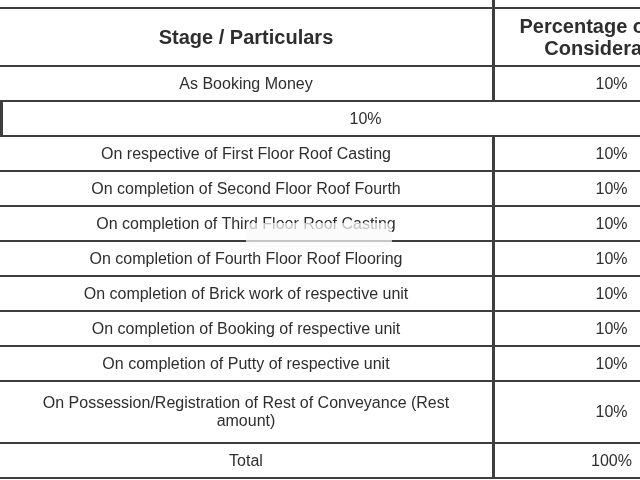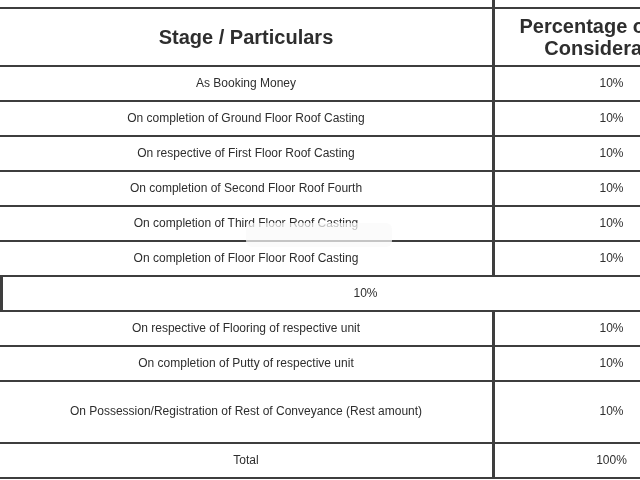--- a/index.html
+++ b/index.html
@@ -41,21 +41,21 @@
   }
   .row.header-row   { height: 58px; }
   .row.tall         { height: 62px; }
   .row.total-row    { height: 35px; }
   .cell {
     box-sizing: border-box;
     display: flex;
     align-items: center;
     justify-content: center;
     text-align: center;
-    font-size: 12px;
+    font-size: 16px;
     line-height: 1.12;
     overflow: hidden;
   }
   .stage-cell {
     width: 492px;
     padding: 0 8px;
   }
   .pct-cell {
     flex: 1;
     border-left: 3px solid #3e3e3e;
@@ -107,23 +107,20 @@
   <div class="row">
     <div class="cell stage-cell">
       <span class="wrap-narrow">As Booking Money</span>
     </div>
     <div class="cell pct-cell">
       <span>10%</span>
     </div>
   </div>
 
   <div class="row">
-    <div class="cell stage-cell">
-      <span class="wrap-narrow">On completion of Ground Floor Roof Casting</span>
-    </div>
     <div class="cell pct-cell">
       <span>10%</span>
     </div>
   </div>
 
   <div class="row">
     <div class="cell stage-cell">
       <span class="wrap-narrow">On respective of First Floor Roof Casting</span>
     </div>
     <div class="cell pct-cell">
@@ -144,36 +141,39 @@
     <div class="cell stage-cell">
       <span class="wrap-narrow">On completion of Third Floor Roof Casting</span>
     </div>
     <div class="cell pct-cell">
       <span>10%</span>
     </div>
   </div>
 
   <div class="row">
     <div class="cell stage-cell">
-      <span class="wrap-narrow">On completion of Floor Floor Roof Casting</span>
-    </div>
-    <div class="cell pct-cell">
-      <span>10%</span>
-    </div>
-  </div>
-
-  <div class="row">
-    <div class="cell pct-cell">
-      <span>10%</span>
-    </div>
-  </div>
-
-  <div class="row">
-    <div class="cell stage-cell">
-      <span class="wrap-narrow">On respective of Flooring of respective unit</span>
+      <span class="wrap-narrow">On completion of Fourth Floor Roof Flooring</span>
+    </div>
+    <div class="cell pct-cell">
+      <span>10%</span>
+    </div>
+  </div>
+
+  <div class="row">
+    <div class="cell stage-cell">
+      <span class="wrap-narrow">On completion of Brick work of respective unit</span>
+    </div>
+    <div class="cell pct-cell">
+      <span>10%</span>
+    </div>
+  </div>
+
+  <div class="row">
+    <div class="cell stage-cell">
+      <span class="wrap-narrow">On completion of Booking of respective unit</span>
     </div>
     <div class="cell pct-cell">
       <span>10%</span>
     </div>
   </div>
 
   <div class="row">
     <div class="cell stage-cell">
       <span class="wrap-narrow">On completion of Putty of respective unit</span>
     </div>

